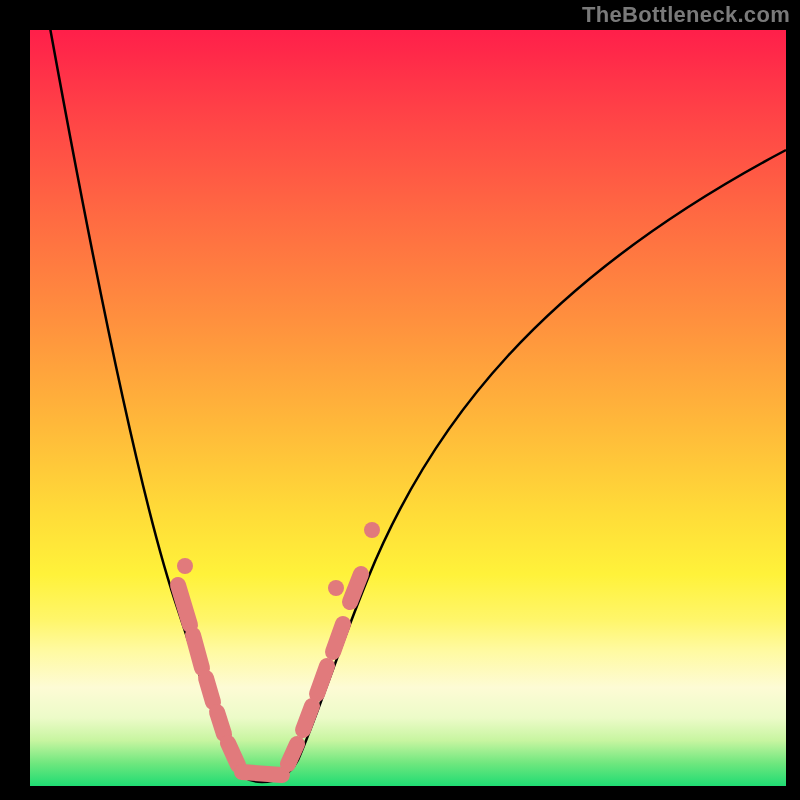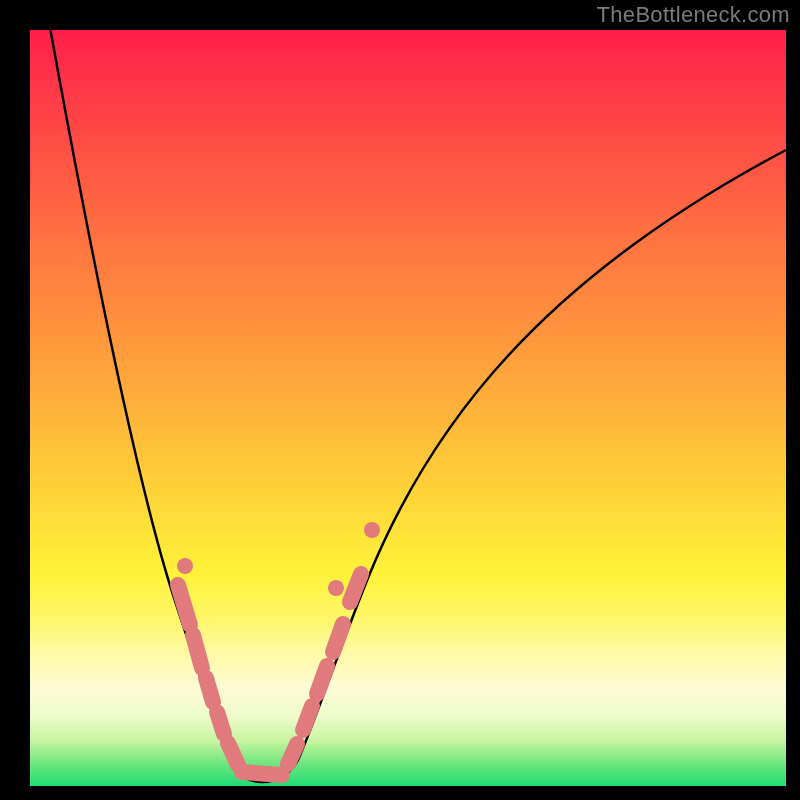--- a/index.html
+++ b/index.html
@@ -50,21 +50,21 @@
     height: 756px;
     overflow: visible;
   }
   .watermark {
     position: absolute;
     top: 2px;
     right: 10px;
     color: #7a7a7a;
     font-size: 22px;
     letter-spacing: 0.3px;
-    font-weight: 400;
+    font-weight: 700;
     user-select: none;
   }
   
 </style>
 </head>
 <body>
 <div class="stage">
 
   <div class="plot-area">
     <svg class="curve" viewBox="0 0 756 756">

